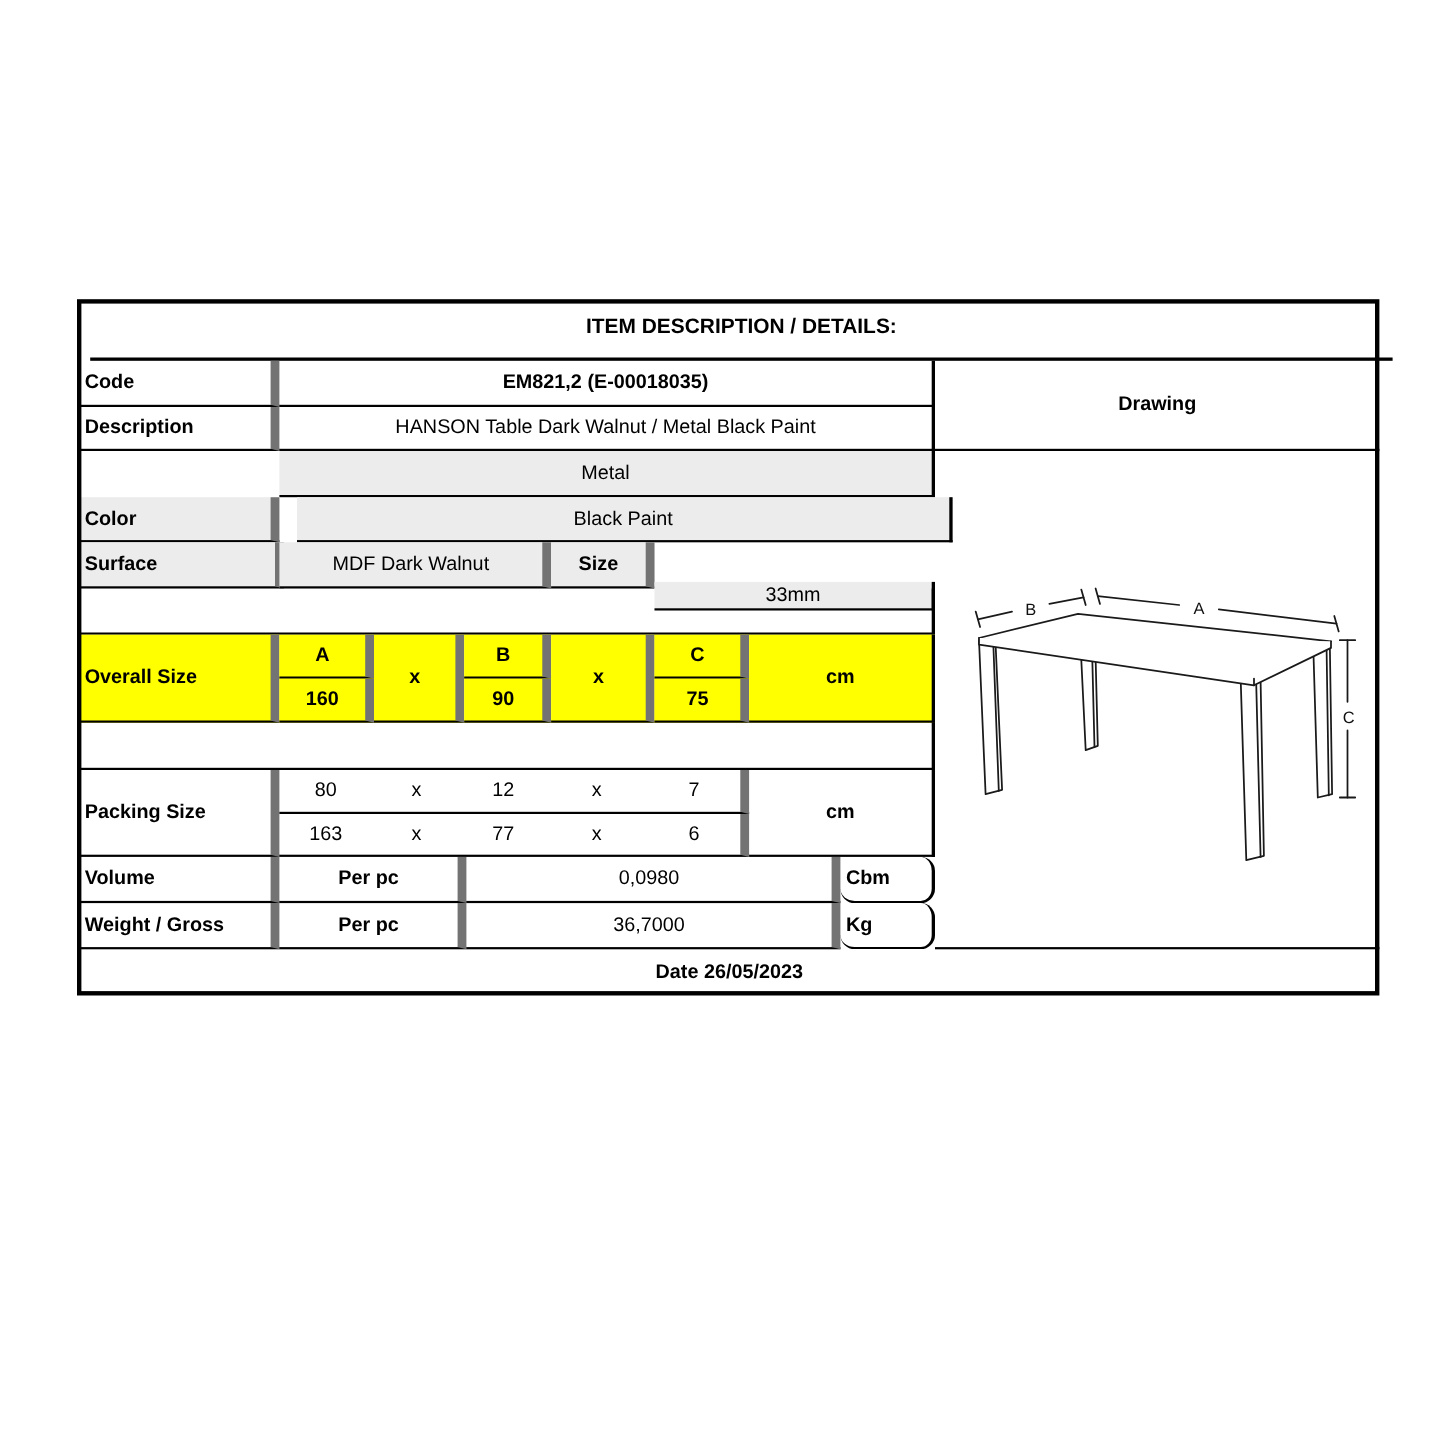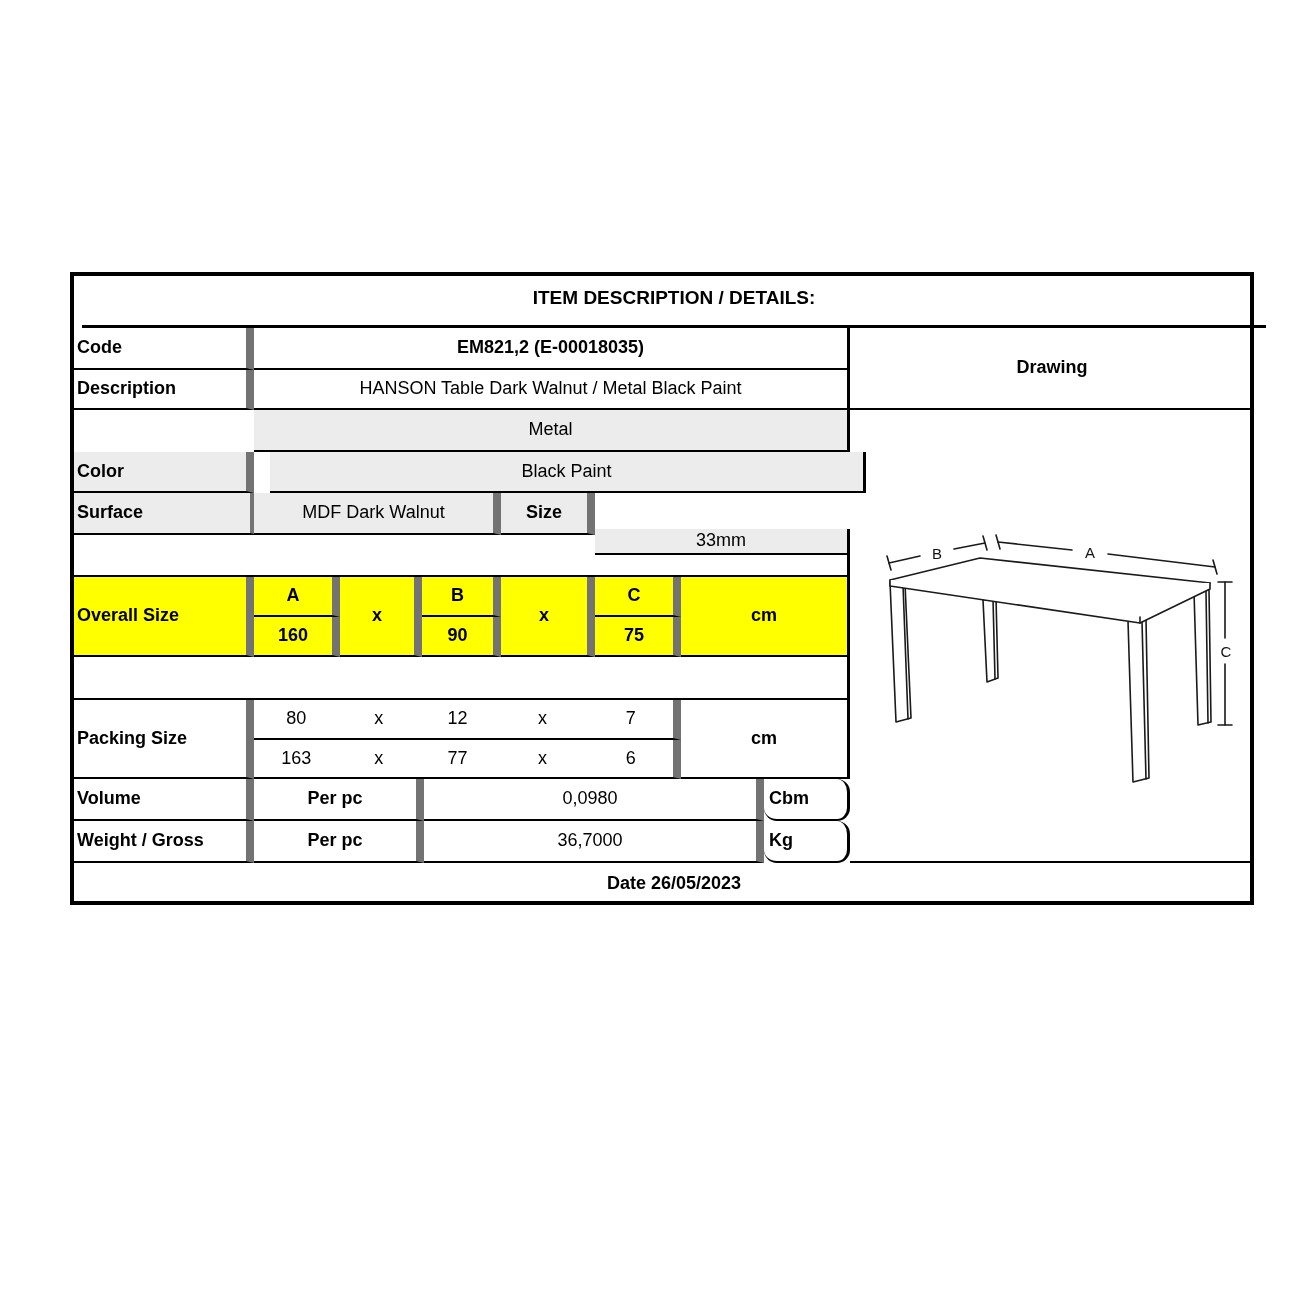--- a/index.html
+++ b/index.html
@@ -85,21 +85,21 @@
   .pk-u       { left:611px; top:428px; width:169px; height:79px; }
   .vol-l      { left:0;    top:507px; width:184px; height:42px; }
   .vol-p      { left:184px; top:507px; width:170px; height:42px; }
   .vol-v      { left:354px; top:507px; width:340px; height:42px; }
   .vol-u      { left:694px; top:507px; width:86px; height:42px; }
   .wt-l       { left:0;    top:549px; width:184px; height:42px; }
   .wt-p       { left:184px; top:549px; width:170px; height:42px; }
   .wt-v       { left:354px; top:549px; width:340px; height:42px; }
   .wt-u       { left:694px; top:549px; width:86px; height:42px; }
   .drawing-b  { left:780px; top:138px; width:404px; height:453px; justify-content:center; align-items:flex-start; }
-  .date-r     { left:12px;    top:591px; width:1184px; height:42px; }
+  .date-r     { left:1px;    top:591px; width:1184px; height:42px; }
   .hdr { font-size: 19px; }
   .unit-pad { padding-left: 5px; border-radius: 13px; }
   
   .sub { display:inline-flex; justify-content:center; align-items:center; text-align:center; }
   .w-a { width:86px; } .w-x1 { width:82px; } .w-b { width:79px; }
   .w-x2 { width:94px; } .w-c { width:86px; }
   svg text { font-family: "Liberation Sans", sans-serif; font-size: 15px; fill:#111; }
 </style>
 </head>
 <body>

